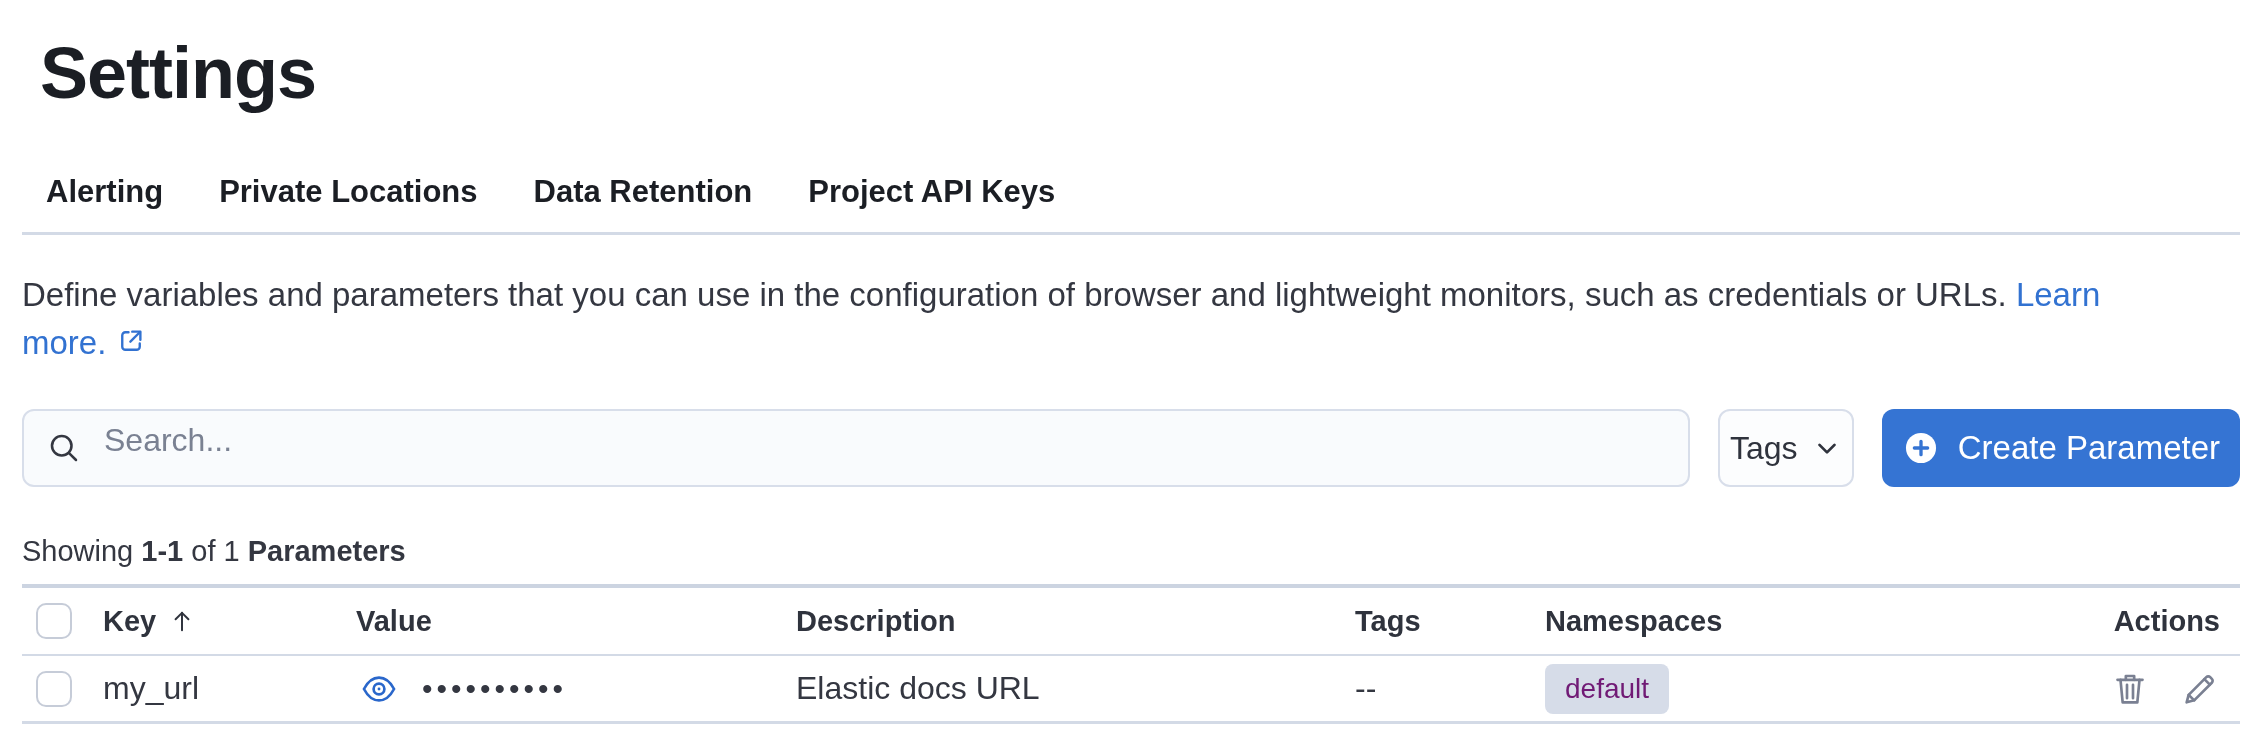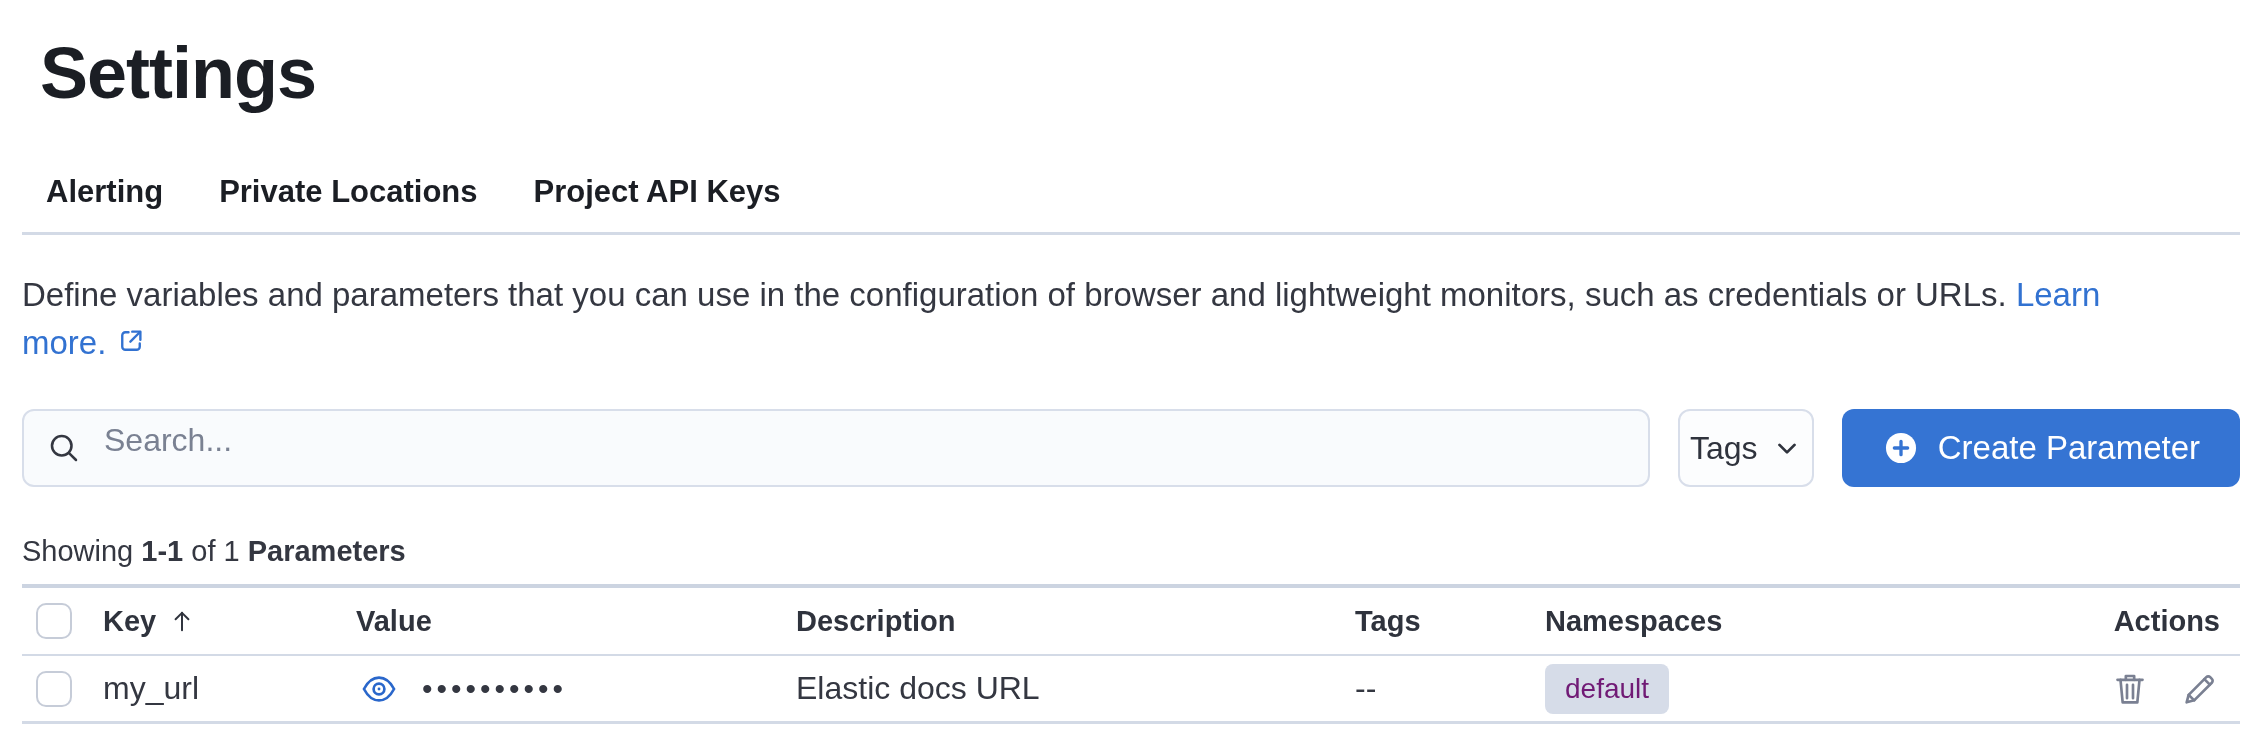--- a/index.html
+++ b/index.html
@@ -66,21 +66,21 @@
     width:136px; height:78px;
     border:2px solid #d8deea; border-radius:12px;
     background:#fcfdfe;
     display:flex; align-items:center; justify-content:center; gap:14px;
     font-size:32px; color:#2f333d; cursor:pointer;
   }
   .create-btn {
     height:78px; border:none; border-radius:12px;
     background:#3574d3; color:#fff;
     display:flex; align-items:center; gap:18px;
-    padding:0 40px; font-size:33px; font-weight:500;
+    padding:0 20px; font-size:33px; font-weight:500;
     font-family:"Liberation Sans", sans-serif; cursor:pointer;
   }
 
   
   .summary { margin-top:48px; font-size:29px; color:#343741; }
   .summary b { font-weight:700; }
 
   
   .table { margin-top:16px; }
   .tr {
@@ -123,20 +123,21 @@
 </head>
 <body>
 
 <div class="page">
 
   <h1 class="page-title">Settings</h1>
 
   <div class="tabs">
     <div class="tab">Alerting</div>
     <div class="tab">Private Locations</div>
+    <div class="tab">Data Retention</div>
     <div class="tab">Project API Keys</div>
   </div>
 
   <p class="description">
     <span>Define variables and parameters that you can use in the configuration of browser and lightweight monitors, such as credentials or URLs.</span>
     <a><span>Learn more.</span><svg class="ext-icon" width="30" height="30" viewBox="0 0 24 24" fill="none" stroke="#3272d1" stroke-width="1.9" stroke-linecap="round" stroke-linejoin="round">
           <path d="M10 5H7.5A2.5 2.5 0 0 0 5 7.5v9A2.5 2.5 0 0 0 7.5 19h9a2.5 2.5 0 0 0 2.5-2.5V14"></path>
           <path d="M13 4.5h6.5V11"></path>
           <path d="M19.2 4.8 11.5 12.5"></path>
         </svg></a>

